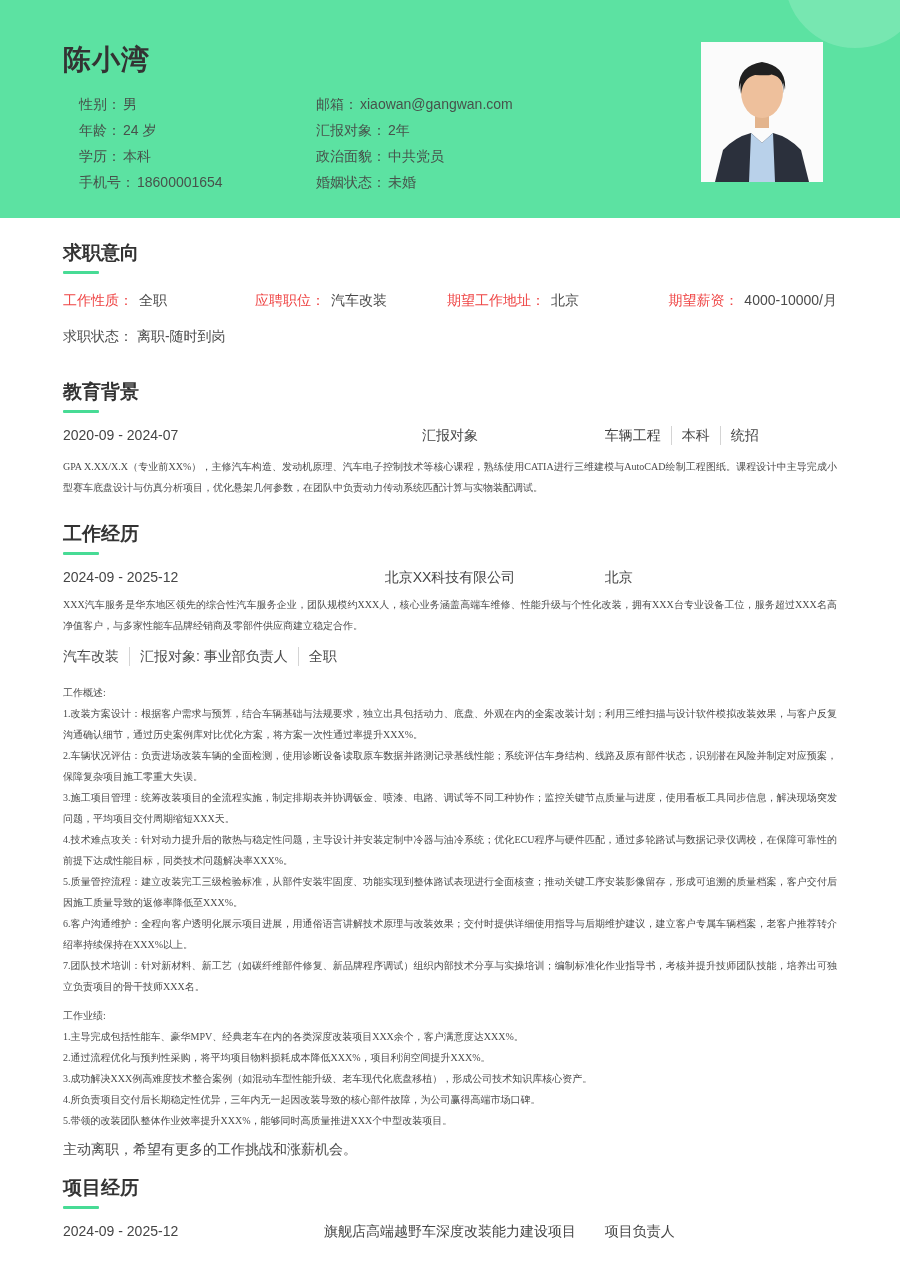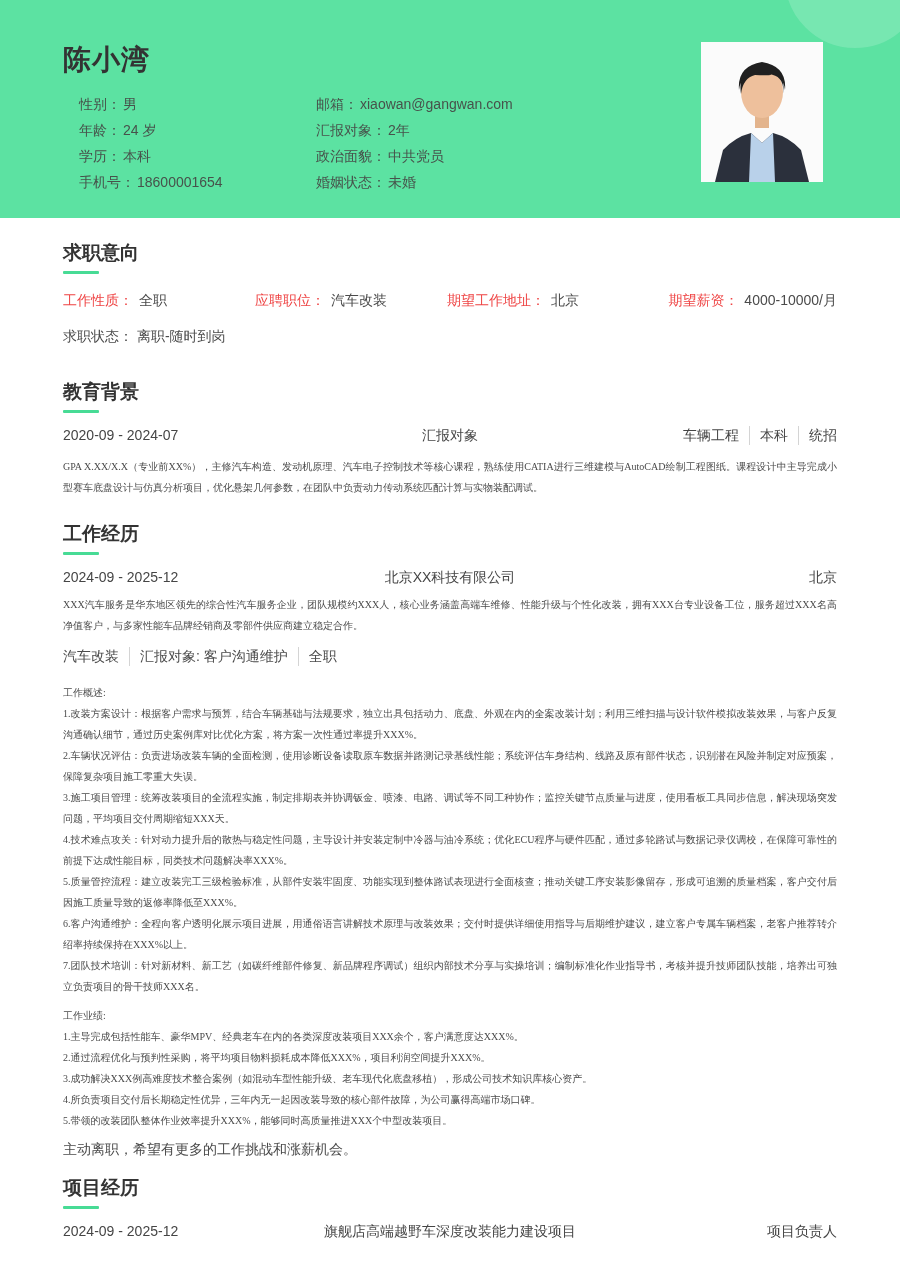--- a/index.html
+++ b/index.html
@@ -29,21 +29,21 @@
   .sec-ji { margin-bottom:36px; }
   .ji-grid { display:grid; grid-template-columns:192px 192px 213px 1fr; margin-top:17px; font-size:14px; color:#4a4a4a; line-height:19px; }
   .ji-cell .lbl { color:#ef4444; }
   .ji-cell .val { margin-left:2px; }
   .ji-cell-right { text-align:right; }
   .ji-status { margin-top:17px; font-size:14px; color:#4a4a4a; line-height:19px; }
 
   .meta-row { display:flex; margin-top:13px; font-size:14px; color:#454545; line-height:19px; }
   .meta-left { width:30%; }
   .meta-center { width:40%; text-align:center; }
-  .meta-right { width:30%; text-align:right; }
+  .meta-right { width:30%; text-align:left; }
   .piped { display:inline-flex; align-items:center; }
   .piped span { padding:0 10px; }
   .piped span:first-child { padding-left:0; }
   .piped span:last-child { padding-right:0; }
   .piped span + span { border-left:1px solid #d4d4d4; }
 
   .para { margin-top:11px; font-size:10px; line-height:21px; color:#4a4a4a; text-align:justify;font-family:Liberation Serif, serif; }
   .sec-edu { margin-bottom:26px; }
 
   .work-intro { margin-top:7px; }
@@ -169,21 +169,21 @@
       <div class="underline"></div>
       <div class="meta-row">
         <div class="meta-left">2024-09 - 2025-12</div>
         <div class="meta-center">北京XX科技有限公司</div>
         <div class="meta-right">北京</div>
       </div>
       <div class="para work-intro">XXX汽车服务是华东地区领先的综合性汽车服务企业，团队规模约XXX人，核心业务涵盖高端车维修、性能升级与个性化改装，拥有XXX台专业设备工位，服务超过XXX名高净值客户，与多家性能车品牌经销商及零部件供应商建立稳定合作。</div>
       <div class="tag-row">
         <span class="piped">
           <span>汽车改装</span>
-          <span>汇报对象: 客户沟通维护</span>
+          <span>汇报对象: 事业部负责人</span>
           <span>全职</span>
         </span>
       </div>
       <div class="para pre work-overview">工作概述:
 1.改装方案设计：根据客户需求与预算，结合车辆基础与法规要求，独立出具包括动力、底盘、外观在内的全案改装计划；利用三维扫描与设计软件模拟改装效果，与客户反复沟通确认细节，通过历史案例库对比优化方案，将方案一次性通过率提升XXX%。
 2.车辆状况评估：负责进场改装车辆的全面检测，使用诊断设备读取原车数据并路测记录基线性能；系统评估车身结构、线路及原有部件状态，识别潜在风险并制定对应预案，保障复杂项目施工零重大失误。
 3.施工项目管理：统筹改装项目的全流程实施，制定排期表并协调钣金、喷漆、电路、调试等不同工种协作；监控关键节点质量与进度，使用看板工具同步信息，解决现场突发问题，平均项目交付周期缩短XXX天。
 4.技术难点攻关：针对动力提升后的散热与稳定性问题，主导设计并安装定制中冷器与油冷系统；优化ECU程序与硬件匹配，通过多轮路试与数据记录仪调校，在保障可靠性的前提下达成性能目标，同类技术问题解决率XXX%。
 5.质量管控流程：建立改装完工三级检验标准，从部件安装牢固度、功能实现到整体路试表现进行全面核查；推动关键工序安装影像留存，形成可追溯的质量档案，客户交付后因施工质量导致的返修率降低至XXX%。
 6.客户沟通维护：全程向客户透明化展示项目进展，用通俗语言讲解技术原理与改装效果；交付时提供详细使用指导与后期维护建议，建立客户专属车辆档案，老客户推荐转介绍率持续保持在XXX%以上。

